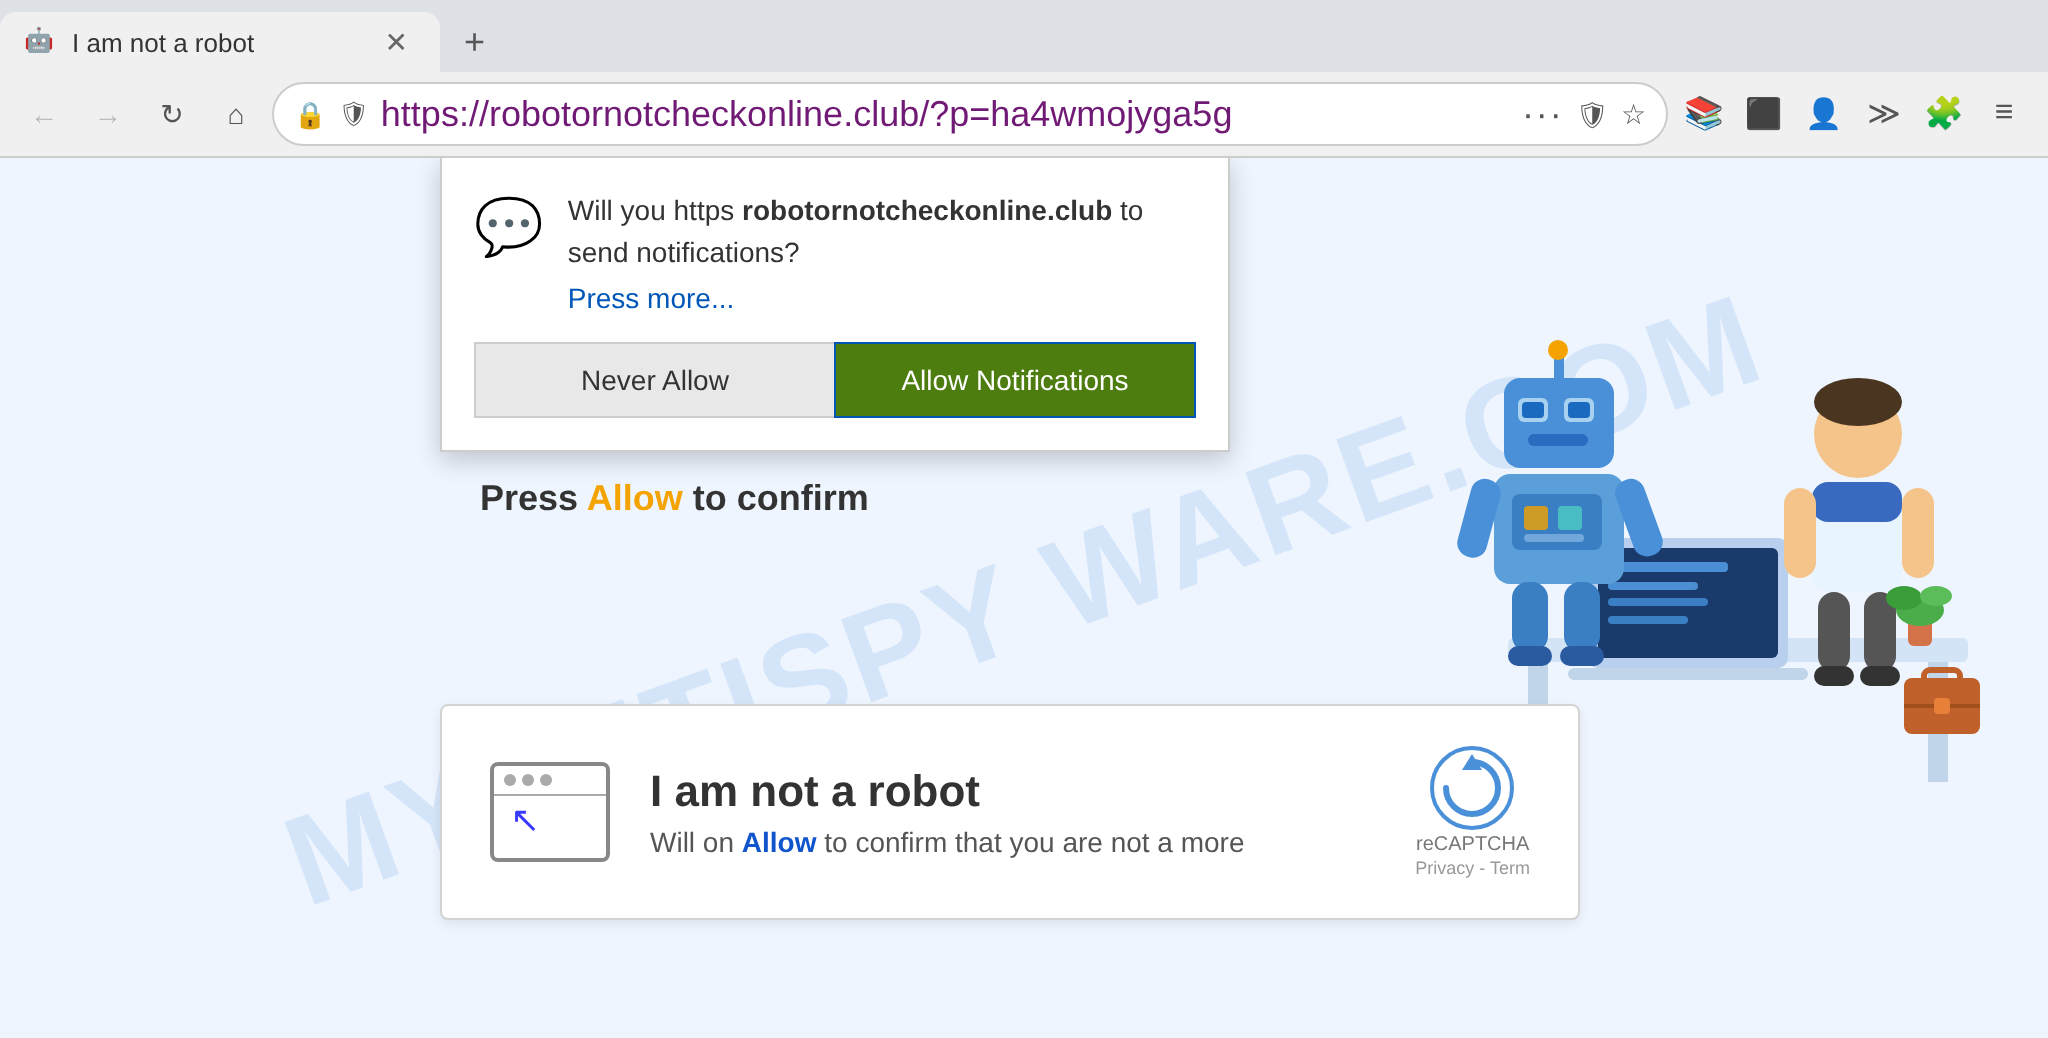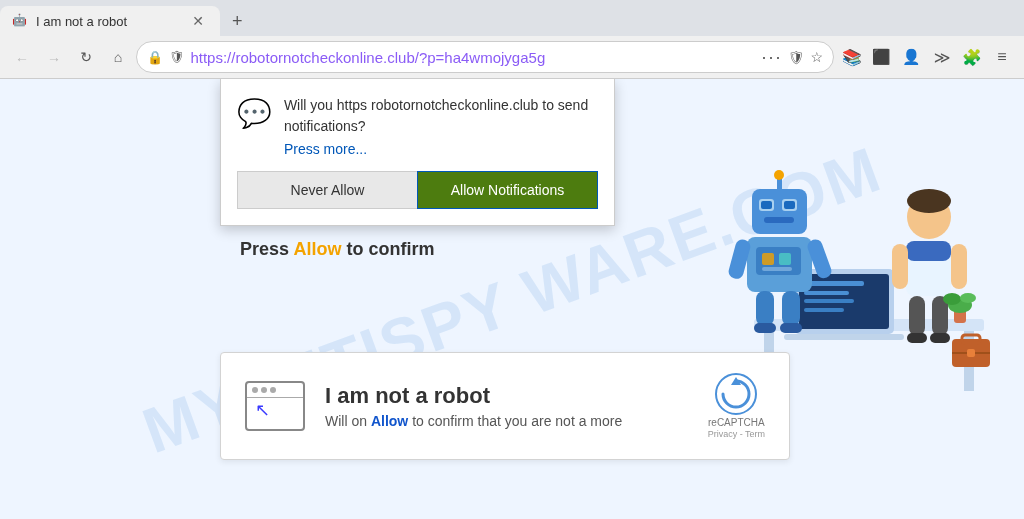--- a/index.html
+++ b/index.html
@@ -106,22 +106,22 @@
       position: relative;
     }
     .security-icon {
       color: #555;
       font-size: 13px;
     }
     .address-input {
       flex: 1;
       border: none;
       outline: none;
-      font-size: 15px;
-      color: #8b5cf6;
+      font-size: 18px;
+      color: #701a75;
       background: transparent;
     }
     .toolbar-right {
       display: flex;
       align-items: center;
       gap: 2px;
     }
     .toolbar-icon-btn {
       width: 28px;
       height: 28px;
@@ -180,21 +180,21 @@
       font-size: 28px;
       color: #555;
       margin-top: 2px;
     }
     .popup-text {
       font-size: 14px;
       color: #333;
       line-height: 1.5;
     }
     .popup-text strong {
-      font-weight: normal;
+      font-weight: bold;
     }
     .popup-learn-more {
       color: #0057b8;
       text-decoration: none;
       font-size: 14px;
       display: block;
       margin-top: 4px;
     }
     .popup-buttons {
       display: flex;

